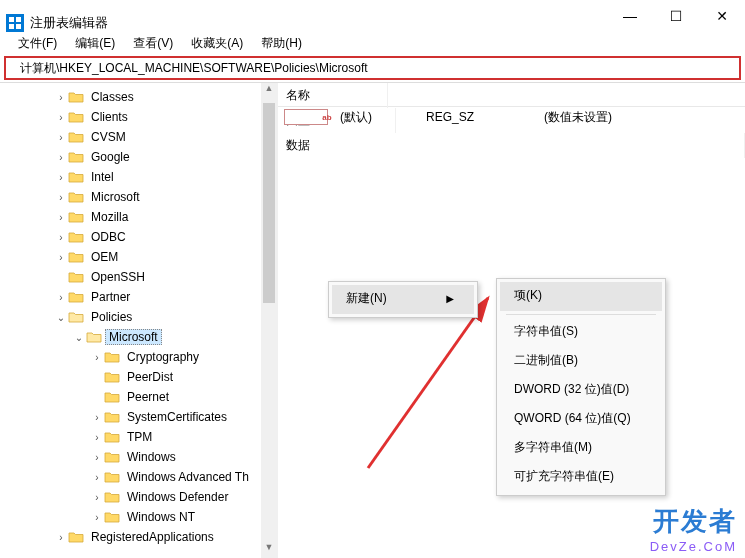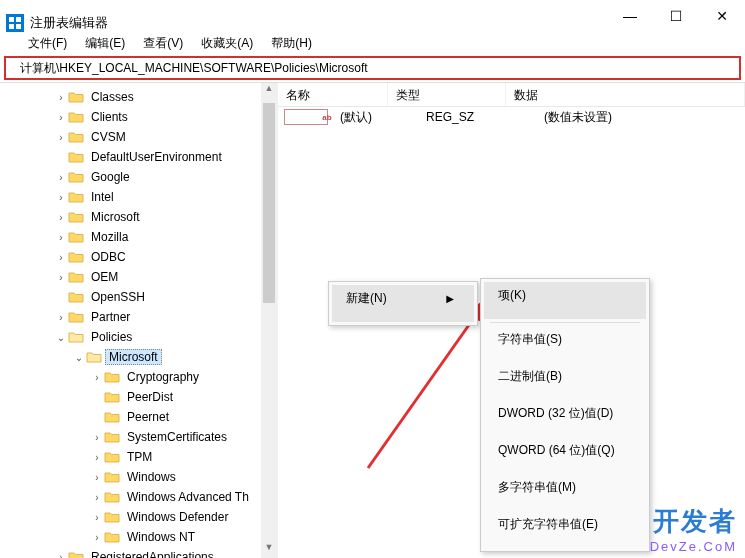--- a/index.html
+++ b/index.html
@@ -5,43 +5,43 @@
   * { box-sizing: border-box; margin: 0; padding: 0; font-family: "Microsoft YaHei", "Segoe UI", sans-serif; font-size: 12px; }
   body { width: 745px; height: 558px; background: #fff; position: relative; overflow: hidden; }
   
   .titlebar { height: 32px; display: flex; align-items: flex-end; padding-left: 6px; }
   .titlebar .appicon { width: 18px; height: 18px; background: #0078d4; display: inline-flex; align-items: center; justify-content: center; margin-right: 6px; }
   .titlebar .appicon svg { width: 14px; height: 14px; }
   .titlebar .title { flex: 1; font-size: 13px; }
   .winbtns { display: flex; }
   .winbtn { width: 46px; height: 32px; display: flex; align-items: center; justify-content: center; font-size: 14px; }
   
-  .menubar { height: 22px; display: flex; align-items: center; padding-left: 20px; gap: 2px; }
+  .menubar { height: 22px; display: flex; align-items: center; padding-left: 10px; gap: 2px; }
   .menuitem { padding: 2px 8px; }
   
   .addressbar { height: 24px; border: 2px solid #d03030; margin: 2px 4px 0 4px; padding: 2px 14px; font-size: 12px; display: flex; align-items: center; }
   
   .main { display: flex; height: calc(100% - 32px - 22px - 28px); border-top: 1px solid #ddd; margin-top: 2px; }
   
   .tree { width: 278px; overflow: hidden; padding-top: 4px; border-right: 1px solid #f0f0f0; position: relative; }
   .tree-row { display: flex; align-items: center; height: 20px; white-space: nowrap; }
   .tree-row.sel .label { background: #cce8ff; border: 1px dotted #888; padding: 0 3px; }
   .tree-row .label { padding: 0 4px; }
   .tree-toggle { width: 14px; text-align: center; color: #555; font-size: 10px; }
   .folder-icon { width: 16px; height: 14px; margin-right: 3px; }
   
   .list { flex: 1; position: relative; }
-  .list-header { display: flex; height: 24px; border-bottom: 1px solid #e8e8e8; }
+  .list-header { display: flex; height: 24px; border-bottom: 1px solid #e8e8e8; flex-direction: column; }
   .list-header .col { padding: 4px 8px; border-right: 1px solid #f0f0f0; }
   .list-row { display: flex; height: 20px; align-items: center; }
   .list-row .col { padding: 0 8px; }
   .val-icon { width: 16px; height: 16px; margin-left: 6px; margin-right: 4px; background: #fff; border: 1px solid #c88; display: inline-flex; align-items: center; justify-content: center; font-size: 8px; color: #c44; font-weight: bold; padding-left: 42px; }
   
   .ctxmenu { position: absolute; background: #f9f9f9; border: 1px solid #ccc; box-shadow: 2px 2px 5px rgba(0,0,0,0.2); padding: 3px; z-index: 10; }
-  .ctxitem { padding: 5px 20px 15px 14px; display: flex; align-items: center; white-space: nowrap; text-align: center; }
+  .ctxitem { padding: 5px 20px 7px 14px; display: flex; align-items: center; white-space: nowrap; text-align: center; }
   .ctxitem.hi { background: #e5e5e5; }
   .ctxitem .arrow { margin-left: auto; padding-left: 30px; font-size: 10px; }
   .ctxsep { height: 1px; background: #ddd; margin: 3px 6px; }
   
   .redarrow { position: absolute; z-index: 5; pointer-events: none; }
   
   .watermark { position: absolute; right: 8px; bottom: 4px; text-align: right; z-index: 20; pointer-events: none; }
   .watermark .big { font-size: 26px; color: #2b7cd3; font-weight: bold; letter-spacing: 2px; margin-left: 44px; }
   .watermark .small { font-size: 13px; color: #8b5cf6; letter-spacing: 2px; }
   
@@ -96,27 +96,20 @@
           <path d="M1 3 h5 l1.5 1.5 H15 V12 H1 Z" fill="#ffd968" stroke="#d6a93a" stroke-width="0.8"></path>
         </svg>
         <span class="label">Clients</span>
       </div>
       <div class="tree-row" style="padding-left: 54px;">
         <span class="tree-toggle">›</span>
         <svg class="folder-icon" viewBox="0 0 16 14">
           <path d="M1 3 h5 l1.5 1.5 H15 V12 H1 Z" fill="#ffd968" stroke="#d6a93a" stroke-width="0.8"></path>
         </svg>
         <span class="label">CVSM</span>
-      </div>
-      <div class="tree-row" style="padding-left: 54px;">
-        <span class="tree-toggle"></span>
-        <svg class="folder-icon" viewBox="0 0 16 14">
-          <path d="M1 3 h5 l1.5 1.5 H15 V12 H1 Z" fill="#ffd968" stroke="#d6a93a" stroke-width="0.8"></path>
-        </svg>
-        <span class="label">DefaultUserEnvironment</span>
       </div>
       <div class="tree-row" style="padding-left: 54px;">
         <span class="tree-toggle">›</span>
         <svg class="folder-icon" viewBox="0 0 16 14">
           <path d="M1 3 h5 l1.5 1.5 H15 V12 H1 Z" fill="#ffd968" stroke="#d6a93a" stroke-width="0.8"></path>
         </svg>
         <span class="label">Google</span>
       </div>
       <div class="tree-row" style="padding-left: 54px;">
         <span class="tree-toggle">›</span>
@@ -270,21 +263,21 @@
       <div class="col">(数值未设置)</div>
     </div>
 
     <div class="ctxmenu" style="left:50px; top:198px; width:150px;">
       <div class="ctxitem hi">
         <span>新建(N)</span>
         <span class="arrow">▶</span>
       </div>
     </div>
 
-    <div class="ctxmenu" id="submenu" style="left:202px; top:195px; width:170px;">
+    <div class="ctxmenu" id="submenu" style="left:218px; top:195px; width:170px;">
         <div class="ctxitem hi">项(K)</div>
         <div class="ctxsep"></div>
         <div class="ctxitem">字符串值(S)</div>
         <div class="ctxitem">二进制值(B)</div>
         <div class="ctxitem">DWORD (32 位)值(D)</div>
         <div class="ctxitem">QWORD (64 位)值(Q)</div>
         <div class="ctxitem">多字符串值(M)</div>
         <div class="ctxitem">可扩充字符串值(E)</div>
       </div>
 

